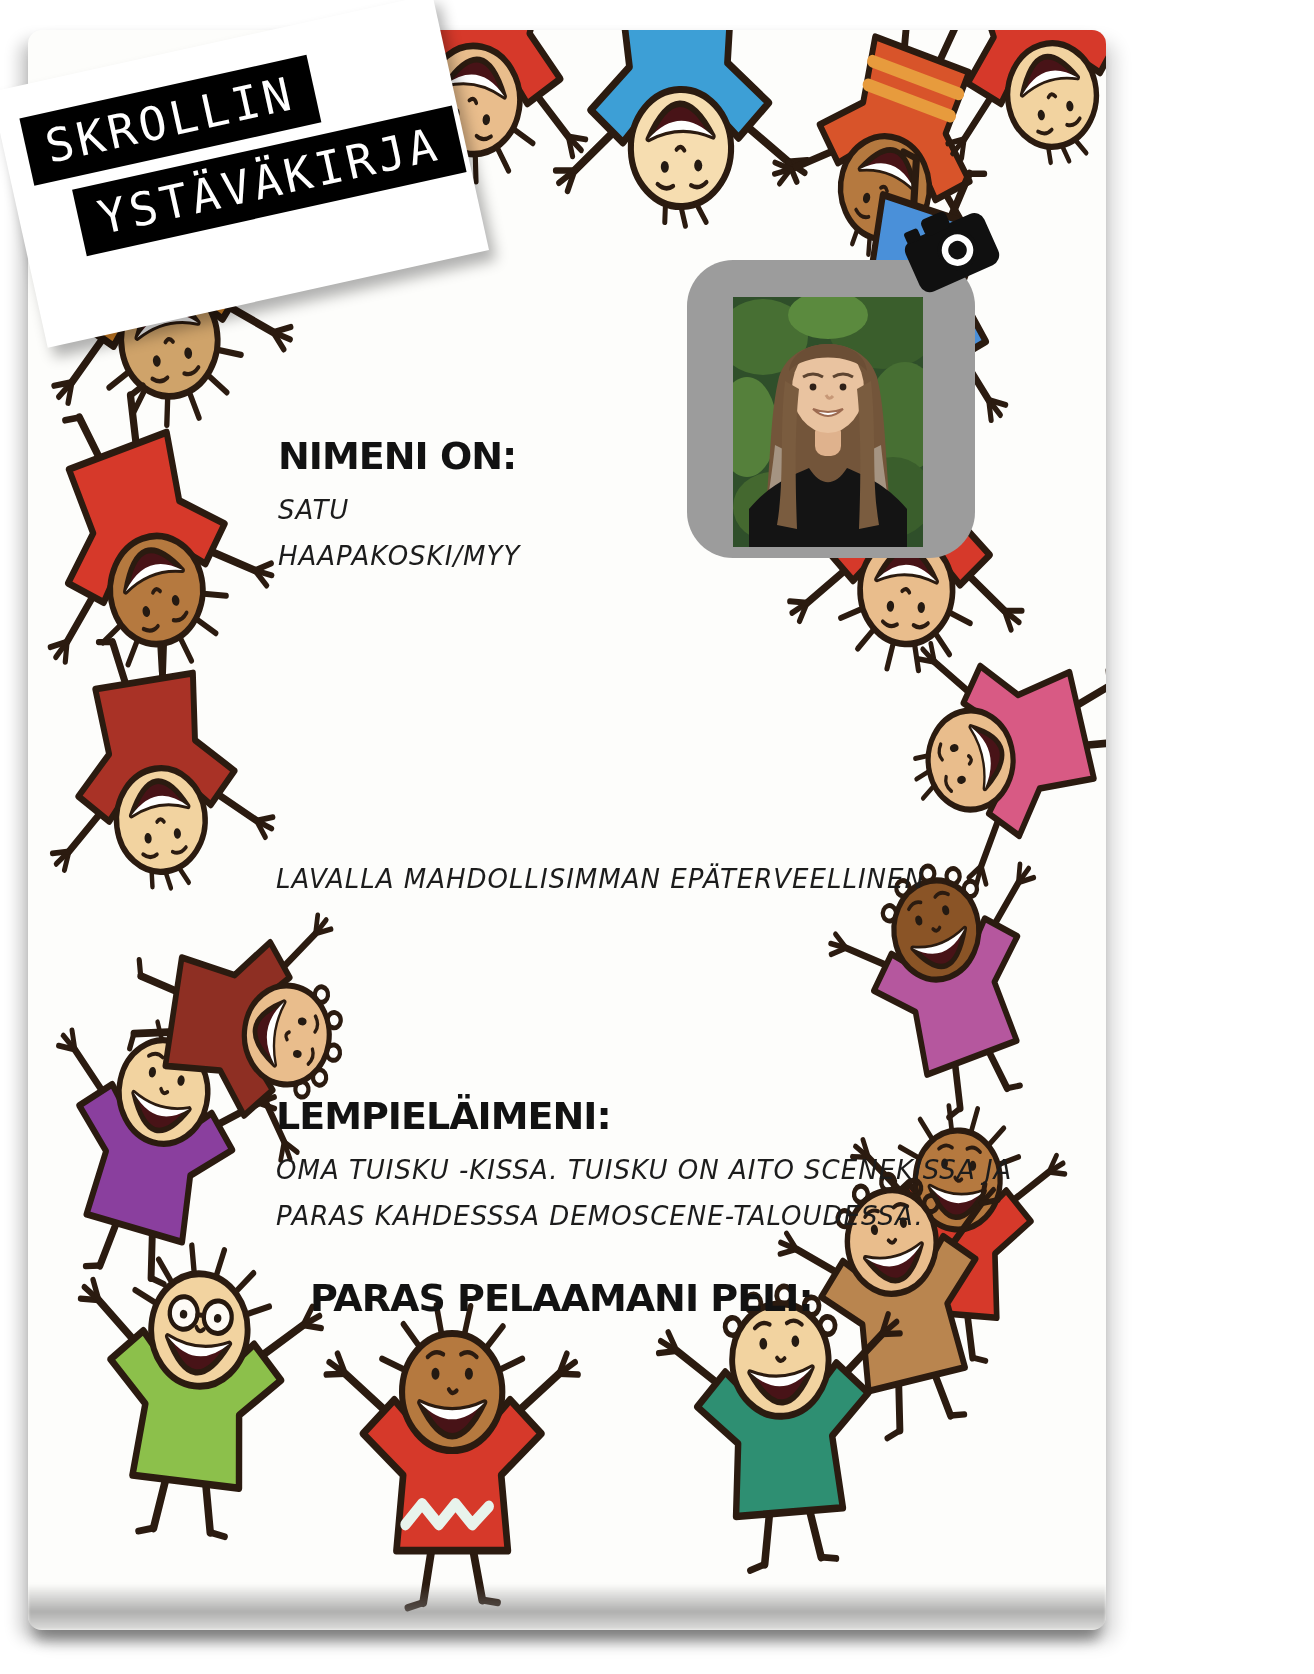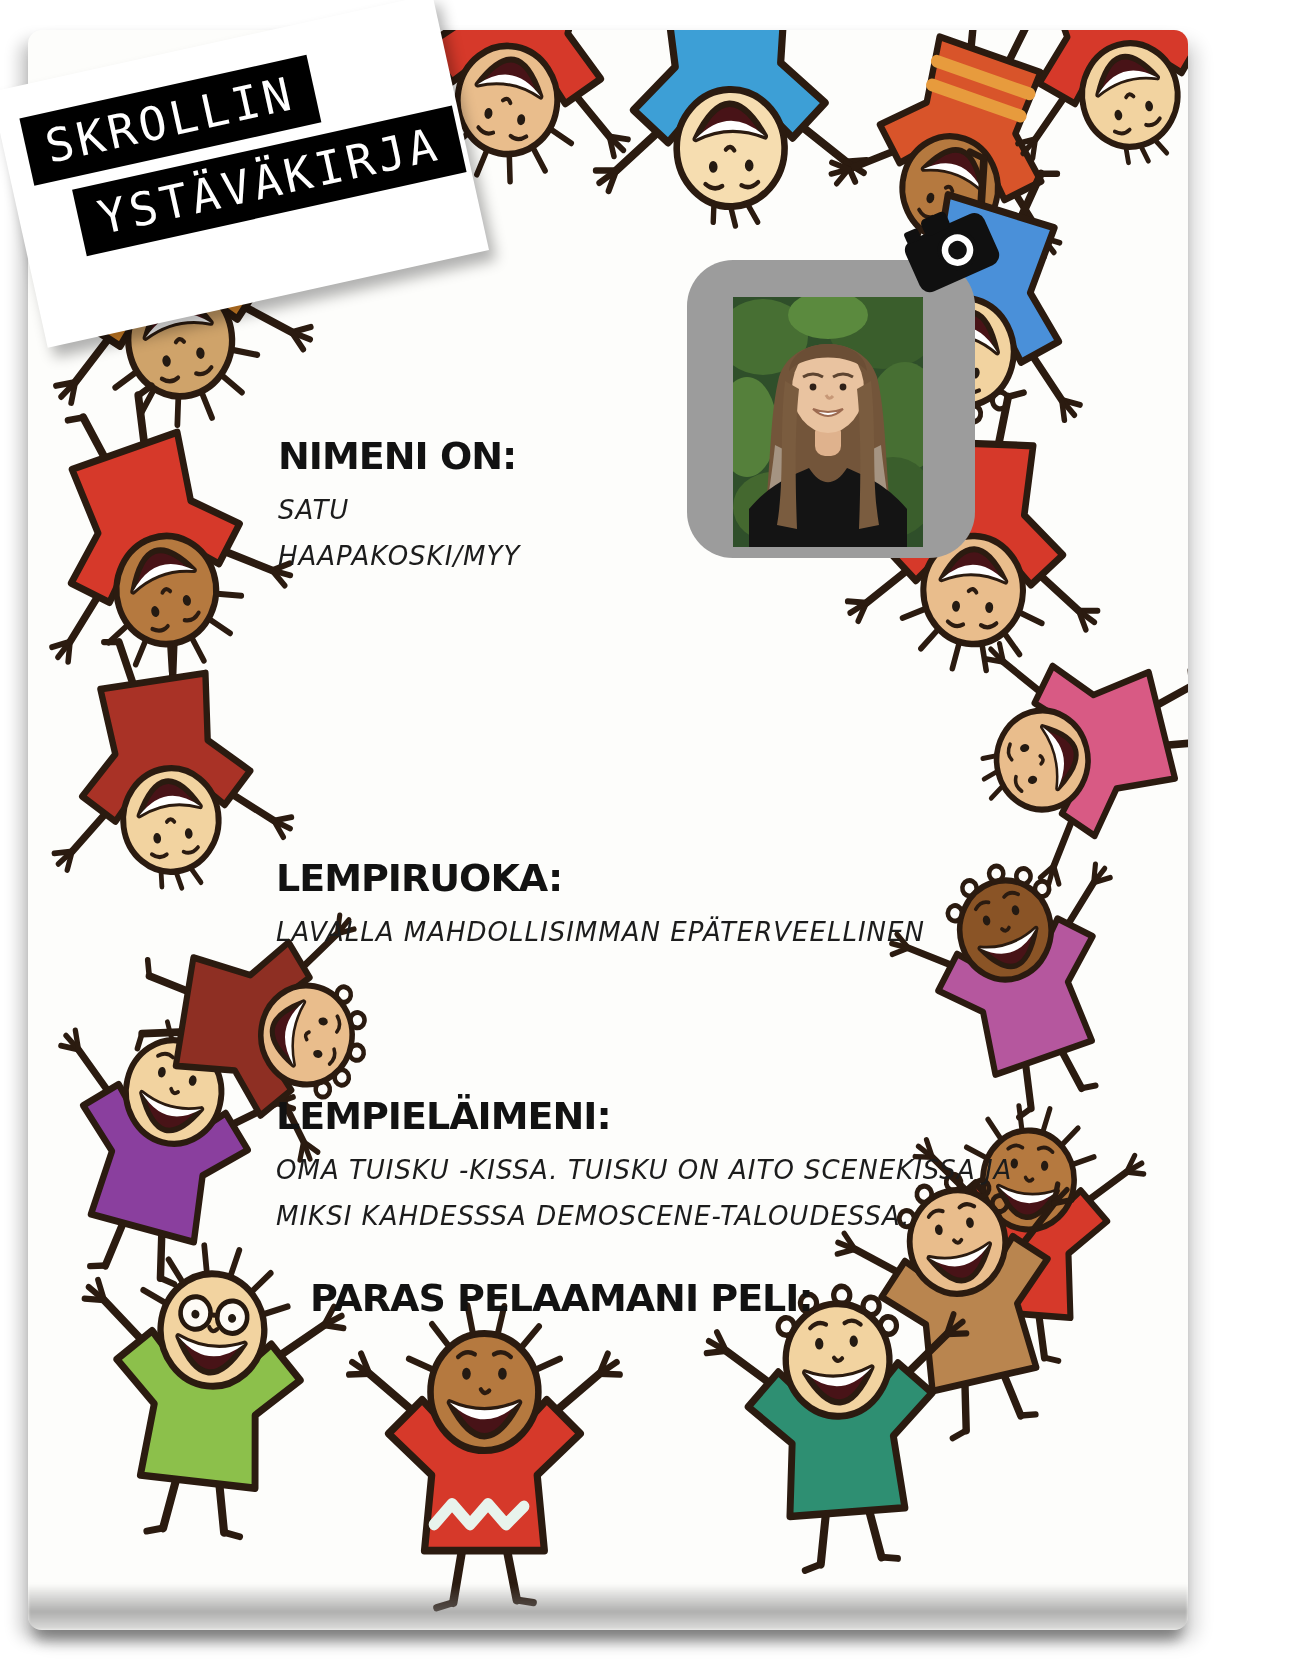--- a/index.html
+++ b/index.html
@@ -1,21 +1,21 @@
 <!DOCTYPE html>
 <html><head>
 <meta charset="utf-8">
 <style>
   html,body{margin:0;padding:0}
   body{
     width:1314px;height:1674px;position:relative;overflow:hidden;
     background:#ffffff;font-family:"DejaVu Sans",sans-serif;
   }
   .sheet{
-    position:absolute;left:28px;top:30px;width:1160px;height:1600px;
+    position:absolute;left:28px;top:30px;width:1078px;height:1600px;
     background:#fdfdfb;border-radius:14px;overflow:hidden;
     box-shadow:-9px 10px 16px rgba(0,0,0,.20), 9px 12px 18px rgba(0,0,0,.16), 0 16px 12px -6px rgba(0,0,0,.28);
   }
   .border-art{position:absolute;inset:0;width:100%;height:100%;z-index:1}
   .title-card{
     position:absolute;left:14px;top:40px;width:452px;height:262px;background:#ffffff;
     transform:rotate(-12.5deg);transform-origin:50% 50%;
     box-shadow:5px 11px 14px rgba(0,0,0,.30);z-index:8;
   }
   .title-bar{
@@ -601,28 +601,27 @@
   </svg>
 
   <div class="section sec-nimeni">
     <div class="q-label">NIMENI ON:</div>
     <div class="q-answer">SATU</div>
     <div class="q-answer">HAAPAKOSKI/MYY</div>
   </div>
 
 
   <div class="section sec-lempiruoka">
-    <div class="q-label">LEMPIRUOKA:</div>
     <div class="q-answer">LAVALLA MAHDOLLISIMMAN EPÄTERVEELLINEN</div>
   </div>
 
   <div class="section sec-lempielaimeni">
     <div class="q-label">LEMPIELÄIMENI:</div>
     <div class="q-answer">OMA TUISKU -KISSA. TUISKU ON AITO SCENEKISSA JA</div>
-    <div class="q-answer">MIKSI KAHDESSSA DEMOSCENE-TALOUDESSA.</div>
+    <div class="q-answer">PARAS KAHDESSSA DEMOSCENE-TALOUDESSA.</div>
   </div>
 
   <div class="section sec-paras">
     <div class="q-label">PARAS PELAAMANI PELI:</div>
   </div>
 
   <div class="bottom-shadow"></div>
 </div>
 
 <div class="title-card">

